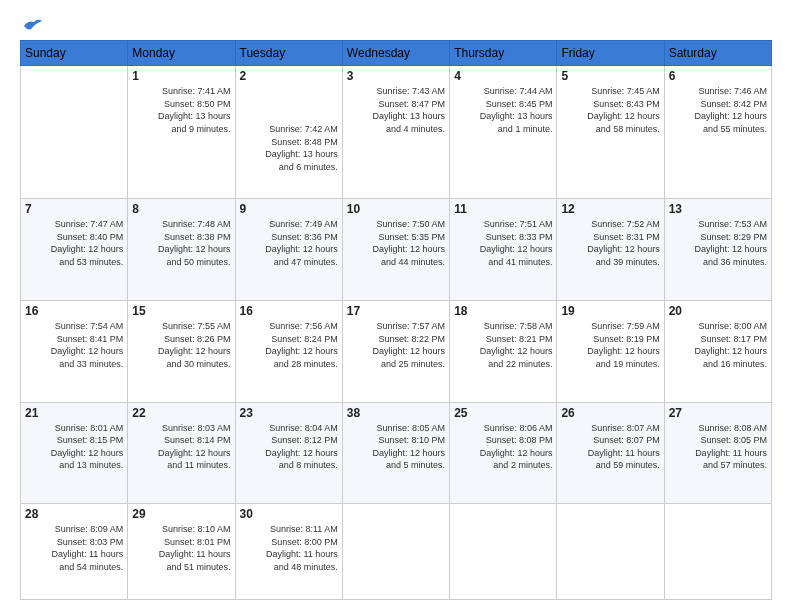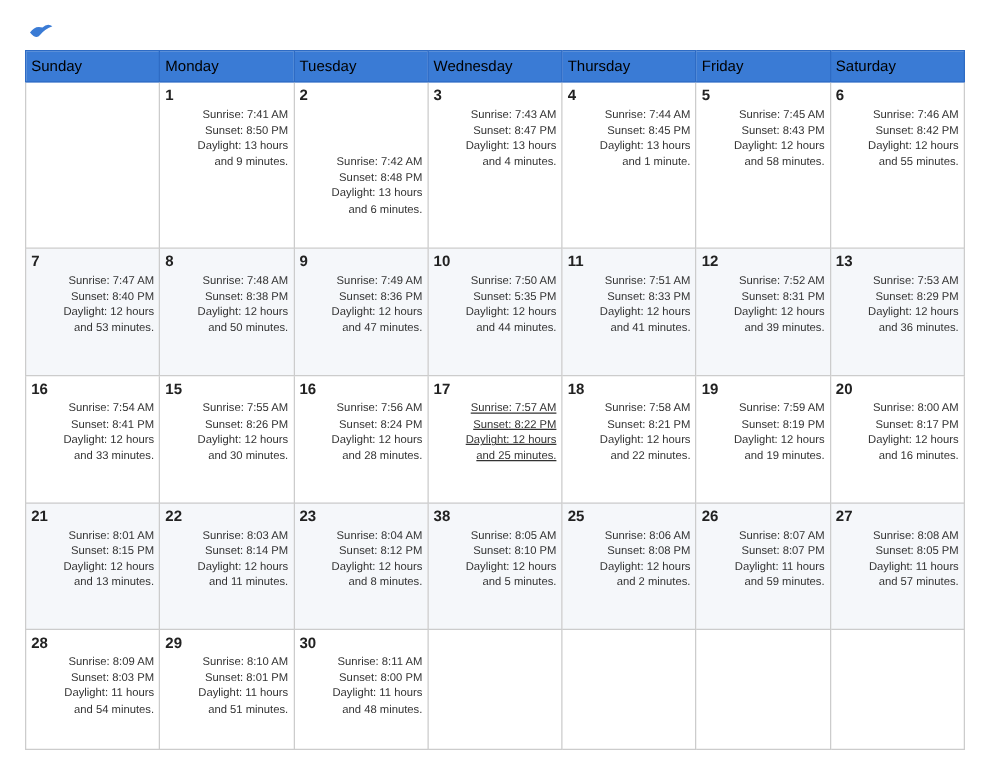--- a/index.html
+++ b/index.html
@@ -246,21 +246,21 @@
           </td>
           <td>
             <span class="day-num">16</span>
             <div class="cell-info" style="white-space: pre-line;">Sunrise: 7:56 AM
 Sunset: 8:24 PM
 Daylight: 12 hours
 and 28 minutes.</div>
           </td>
           <td>
             <span class="day-num">17</span>
-            <div class="cell-info" style="white-space: pre-line; text-decoration: underline;">Sunrise: 7:57 AM
+            <div class="cell-info" style="white-space: pre-line;">Sunrise: 7:57 AM
 Sunset: 8:22 PM
 Daylight: 12 hours
 and 25 minutes.</div>
           </td>
           <td>
             <span class="day-num">18</span>
             <div class="cell-info" style="white-space: pre-line;">Sunrise: 7:58 AM
 Sunset: 8:21 PM
 Daylight: 12 hours
 and 22 minutes.</div>

